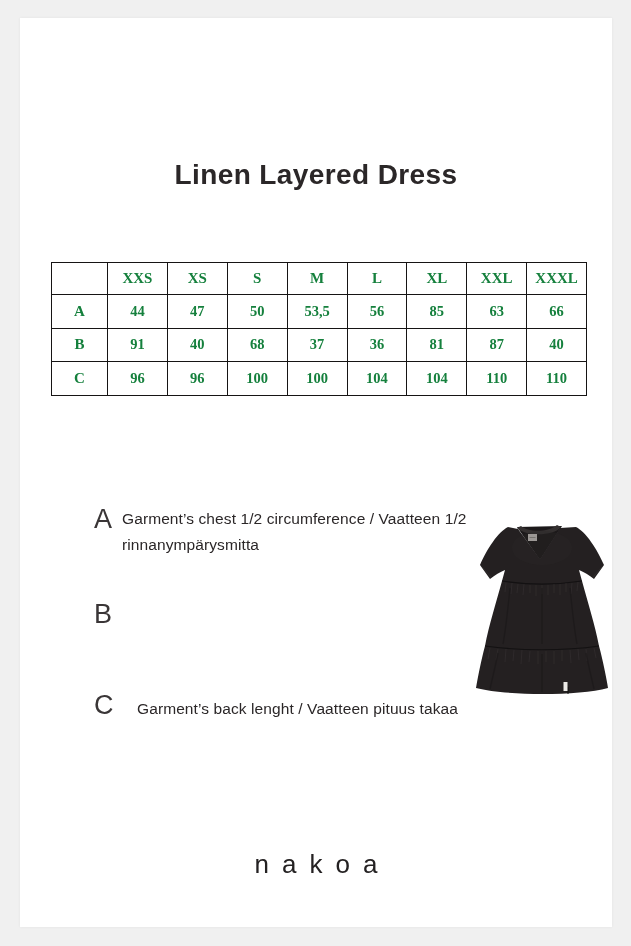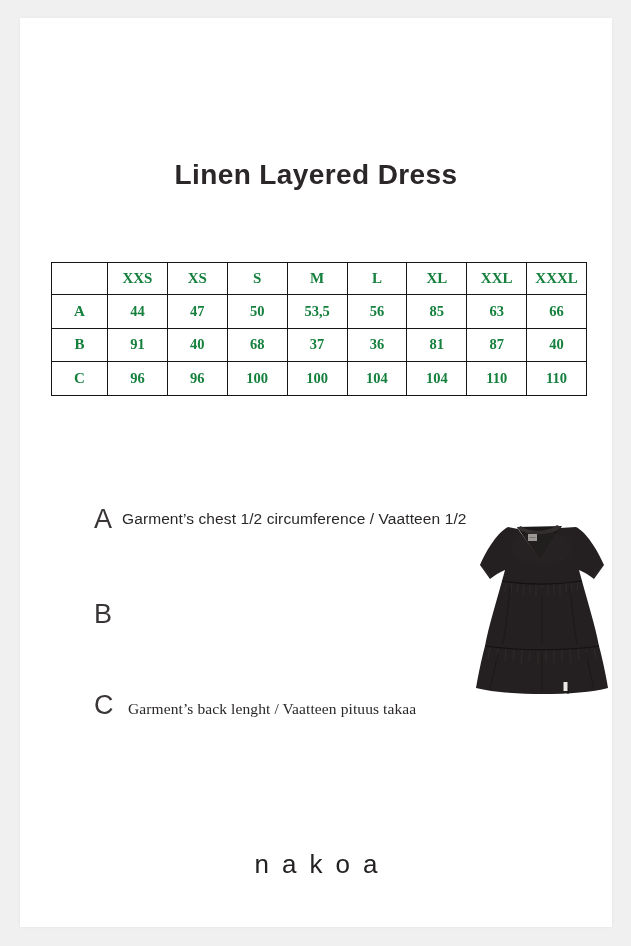--- a/index.html
+++ b/index.html
@@ -35,21 +35,21 @@
   .legend-b{left:74px;top:581px;}
   .legend-c{left:74px;top:672px;}
   .legend-key{
     width:24px;flex:0 0 24px;font-size:27px;line-height:30px;
     font-weight:400;color:#3a3637;
   }
   .legend-text{
     margin-left:4px;font-size:15.5px;line-height:26px;color:#2b2728;
     padding-top:2px;max-width:360px;letter-spacing:0.1px;
   }
-  .legend-c .legend-text{margin-left:10px;padding-top:6px;font-family:Liberation Serif, serif;}
+  .legend-c .legend-text{margin-left:19px;padding-top:6px;}
   .dress{position:absolute;left:438px;top:500px;width:160px;height:180px;}
   .brand{
     position:absolute;top:831px;left:0;right:0;text-align:center;
     font-size:26px;font-weight:400;color:#242122;
     letter-spacing:13px;text-indent:13px;
   }
 </style>
 </head>
 <body>
 
@@ -118,20 +118,21 @@
           <td>110</td>
         </tr>
       </tbody>
     </table>
   </div>
 
   <div class="legend-item legend-a">
     <div class="legend-key">A</div>
     <div class="legend-text">
       <div>Garment’s chest 1/2 circumference / Vaatteen 1/2</div>
+      <div>rinnanympärysmitta</div>
     </div>
   </div>
 
   <div class="legend-item legend-b">
     <div class="legend-key">B</div>
   </div>
 
   <div class="legend-item legend-c">
     <div class="legend-key">C</div>
     <div class="legend-text">

